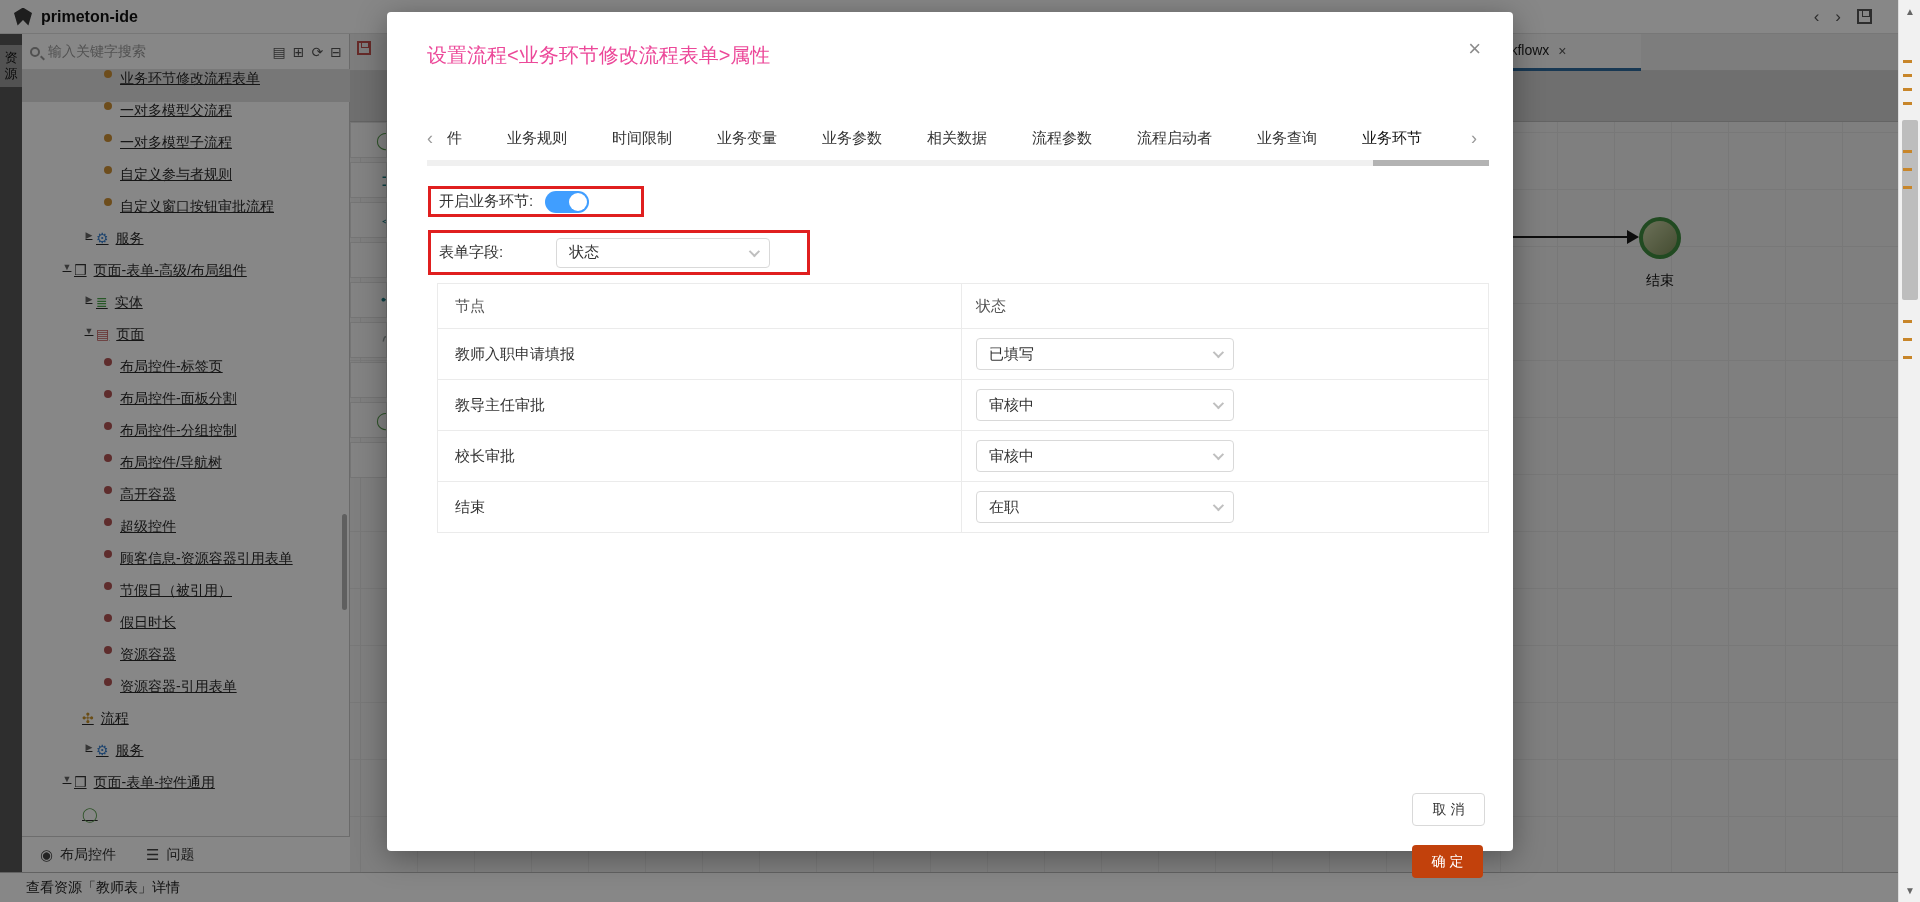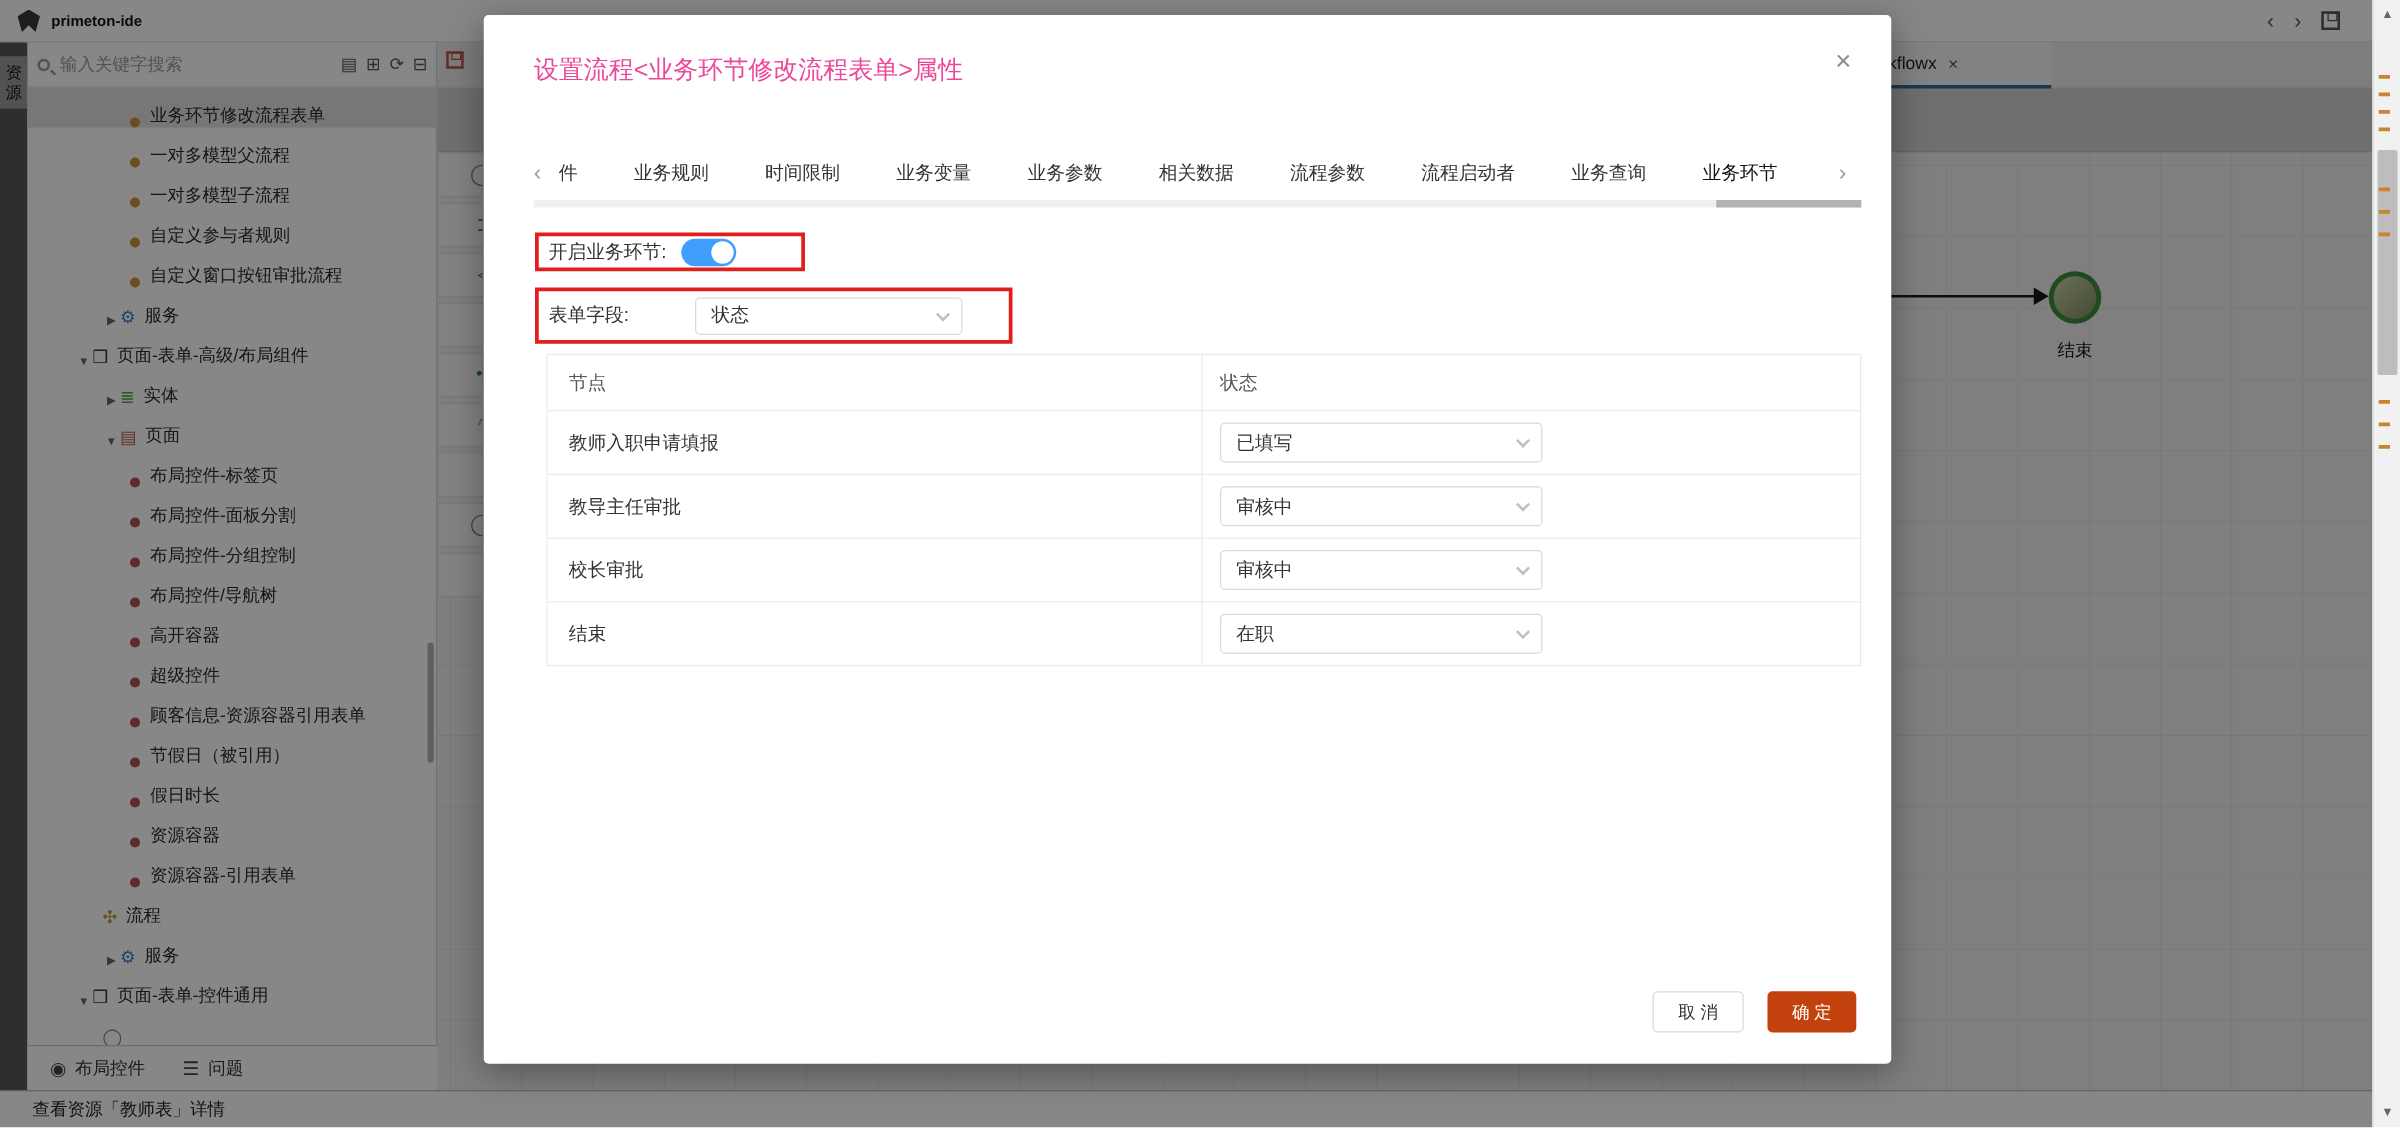--- a/index.html
+++ b/index.html
@@ -7,40 +7,40 @@
     font-family:"Liberation Sans","DejaVu Sans",sans-serif; background:#fff; }
   .abs { position:absolute; }
 
   
   #stage { position:relative; width:1920px; height:902px; }
 
   #titlebar { left:0; top:0; width:1898px; height:34px; background:#fff;
     border-bottom:1px solid #e0e0e0; display:flex; align-items:center; }
   #app-logo { width:18px; height:18px; margin-left:14px; background:#3a3a3a;
     clip-path:polygon(50% 0,100% 30%,80% 100%,50% 70%,20% 100%,0 30%); }
-  #app-title { margin-left:9px; font-size:12px; font-weight:700; color:#111; }
+  #app-title { margin-left:9px; font-size:16px; font-weight:700; color:#111; }
   #titlebar-right { margin-left:auto; display:flex; align-items:center; gap:16px; margin-right:26px; color:#555; font-size:17px;}
   .floppy { width:15px; height:15px; border:2px solid #555; position:relative; }
   .floppy:after { content:""; position:absolute; top:-1px; left:3px; width:6px; height:5px; border:1px solid #555; }
 
   
   #activitybar { left:0; top:34px; width:22px; height:838px; background:#585858; }
   #resources-tab { position:absolute; left:0; top:11px; width:22px; padding:5px 0;
     background:#9b9b9b; color:#111; font-size:13px; text-align:center; line-height:16px; }
 
   
   #sidebar { left:22px; top:34px; width:328px; height:838px; background:#fff; border-right:1px solid #c9c9c9; }
   #search-row { position:absolute; left:0; top:0; width:328px; height:36px; border-bottom:1px solid #e2e2e2;
     display:flex; align-items:center; padding:0 8px; }
   .mag { width:10px; height:10px; border:2px solid #999; border-radius:50%; position:relative; flex:0 0 auto;}
   .mag:after { content:""; position:absolute; left:8px; top:8px; width:5px; height:2px; background:#999; transform:rotate(45deg);}
   #search-placeholder { color:#9b9b9b; font-size:14px; margin-left:8px; flex:1 1 auto; white-space:nowrap; overflow:hidden;}
   #search-icons { display:flex; gap:7px; color:#555; font-size:14px; }
   #tree { position:absolute; left:0; top:36px; width:328px; height:766px; overflow:hidden; }
-  .tree-row { height:32px; display:flex; align-items:flex-end; font-size:14px; color:#2a2a2a; white-space:nowrap; }
+  .tree-row { height:32px; display:flex; align-items:flex-start; font-size:14px; color:#2a2a2a; white-space:nowrap;text-decoration:underline; }
   .tree-row.sel { background:#e0e0e0; }
   .tw { width:14px; font-size:9px; color:#666; text-align:center; flex:0 0 auto;}
   .dot { width:8px; height:8px; border-radius:50%; margin-right:8px; flex:0 0 auto;}
   .gly { margin-right:7px; font-size:14px; flex:0 0 auto;}
   #tree-scroll-thumb { position:absolute; right:2px; top:480px; width:5px; height:96px; background:#b3b3b3; border-radius:3px;}
   #sidebar-bottom { position:absolute; left:0; top:802px; width:328px; height:36px; border-top:1px solid #cfcfcf;
     display:flex; align-items:center; gap:30px; padding-left:18px; font-size:14px; color:#333; background:#fff;}
   .btab { display:flex; align-items:center; gap:7px; }
   .btab .ic { color:#444; font-size:15px; }
 
@@ -109,21 +109,21 @@
   .t-row { display:flex; border-top:1px solid #ebebeb; }
   .t-row:first-child { border-top:none; }
   .t-c1 { width:524px; border-right:1px solid #ebebeb; display:flex; align-items:center; padding-left:17px;
     font-size:15px; color:#333; }
   .t-c2 { flex:1; display:flex; align-items:center; padding-left:14px; font-size:15px; color:#555; }
   .t-head { height:44px; }
   .t-head .t-c1, .t-head .t-c2 { color:#555; }
   .t-body-row { height:51px; }
   .row-select { width:258px; height:32px; }
 
-  #dlg-footer { position:absolute; right:28px; top:781px; display:flex; gap:19px; }
+  #dlg-footer { position:absolute; right:28px; top:781px; display:flex; gap:19px;flex-direction:column; }
   .btn { height:33px; border-radius:4px; font-size:14px; display:flex; align-items:center; justify-content:center; }
   #btn-cancel { width:73px; background:#fff; border:1px solid #d9d9d9; color:#333; }
   #btn-ok { width:71px; background:#c2410c; color:#fff; }
 </style>
 </head>
 <body>
 
 <div id="stage">
 
   <div id="titlebar" class="abs">

